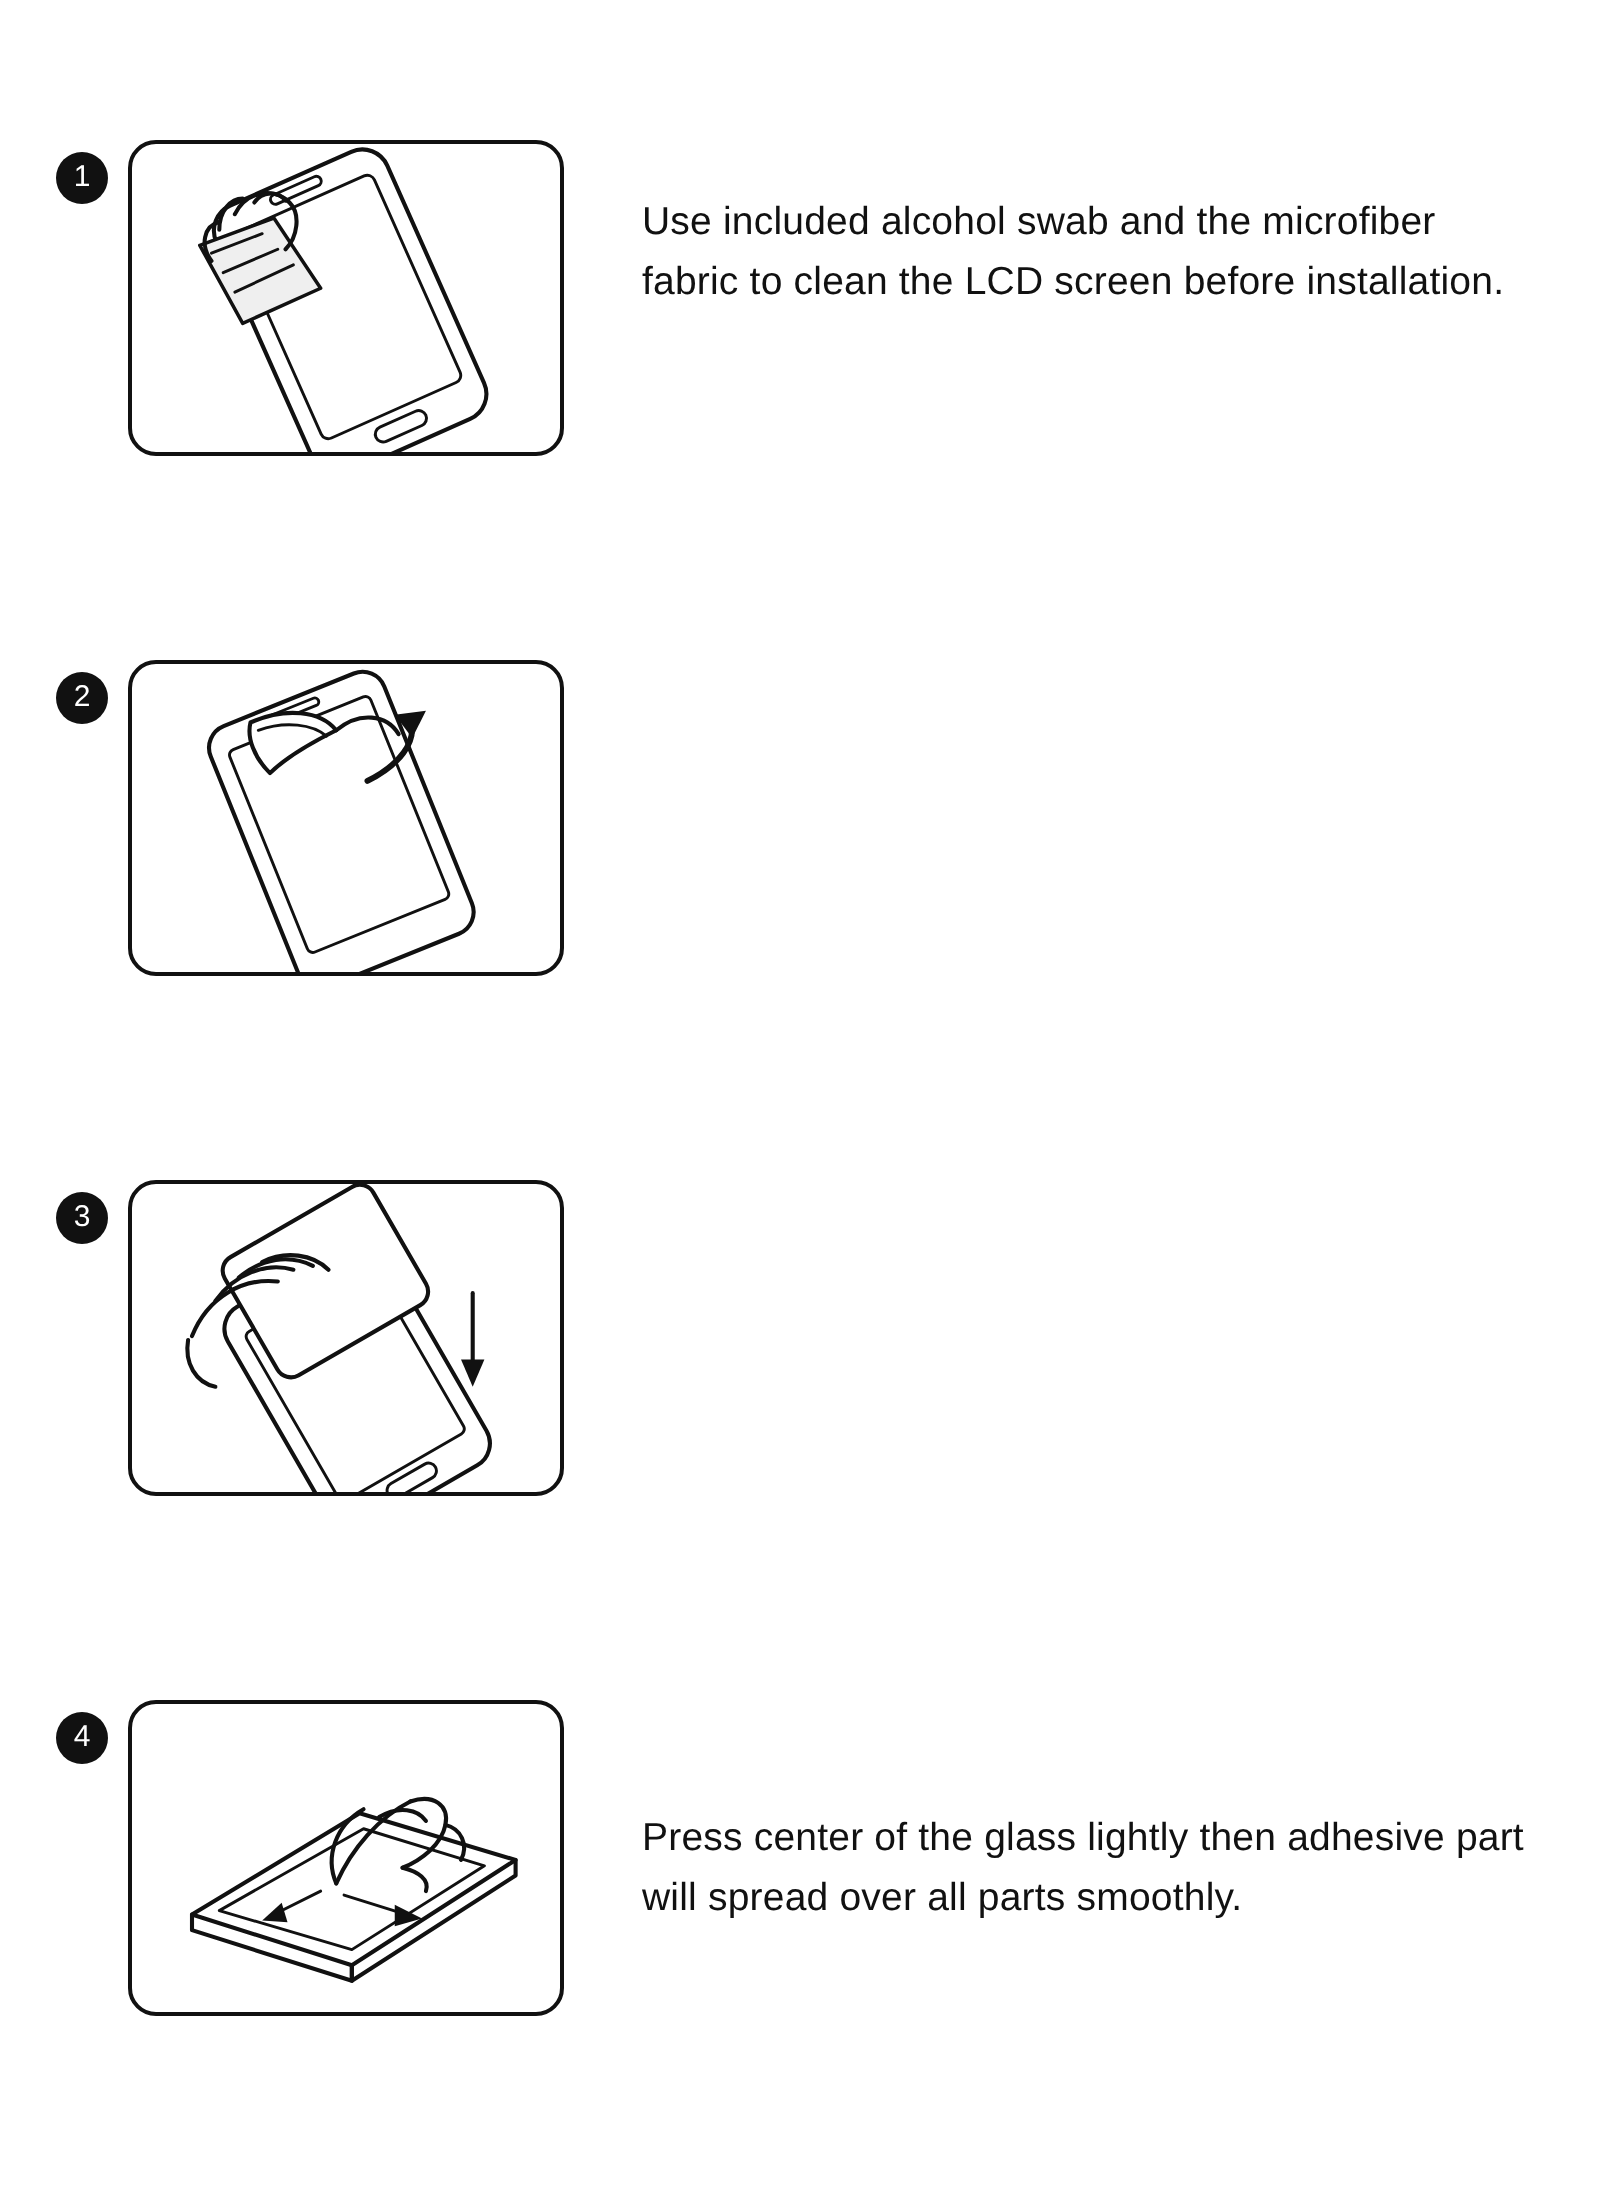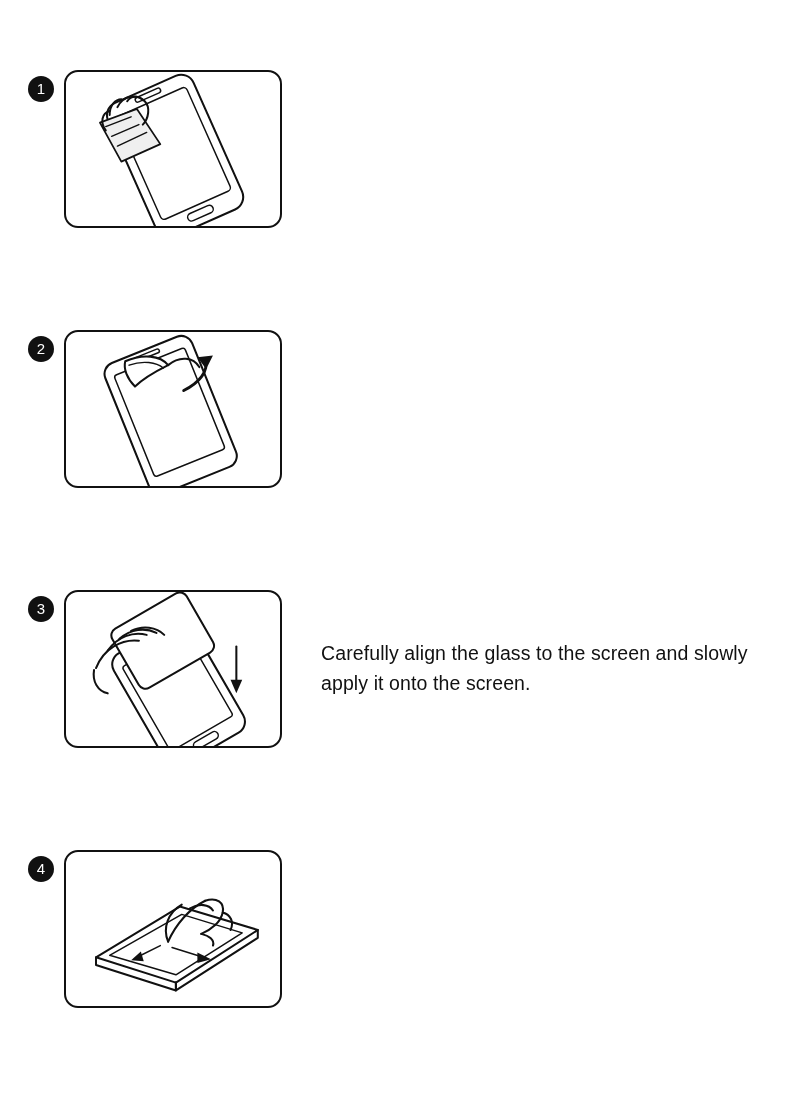--- a/index.html
+++ b/index.html
@@ -117,20 +117,21 @@
         </g>
 
         <g>
           <path class="ln" d="M52 36 C58 24 72 22 80 30 C86 36 84 48 78 54"></path>
           <path class="ln" d="M62 30 C66 24 74 24 78 29"></path>
           <path class="ln" d="M44 44 C44 34 50 28 56 28"></path>
           <path class="ln" d="M40 60 C34 52 36 42 44 40"></path>
         </g>
       </svg>
     </div>
+    <div class="caption">Use included alcohol swab and the microfiber fabric to clean the LCD screen before installation.</div>
   </div>
 
   <div class="step step2">
     <div class="badge-col">
       <div class="badge">2</div>
     </div>
     <div class="figure">
       <svg viewBox="0 0 218 158" xmlns="http://www.w3.org/2000/svg" aria-hidden="true">
 
         <g transform="rotate(-22 104 84)">
@@ -179,21 +180,20 @@
           <path class="ln" d="M66 40 C78 34 92 36 100 44"></path>
           <path class="ln" d="M28 80 C26 92 32 102 42 104"></path>
         </g>
 
         <g>
           <path class="ln" d="M174 56 L174 92"></path>
           <path class="fill-dark" d="M168 90 L180 90 L174 104 Z"></path>
         </g>
       </svg>
     </div>
-    <div class="caption">Carefully align the glass to the screen and slowly apply it onto the screen.</div>
   </div>
 
   <div class="step step4">
     <div class="badge-col">
       <div class="badge">4</div>
     </div>
     <div class="figure">
       <svg viewBox="0 0 218 158" xmlns="http://www.w3.org/2000/svg" aria-hidden="true">
 
         <g>
@@ -213,15 +213,16 @@
         <g>
           <path class="ln" d="M104 92 C112 74 126 58 142 50"></path>
           <path class="ln" d="M104 92 C98 78 104 62 118 54"></path>
           <path class="ln" d="M142 50 C154 46 162 52 160 62 C158 72 148 80 138 84"></path>
           <path class="ln" d="M126 58 C136 52 146 54 150 60"></path>
           <path class="ln" d="M160 62 C168 64 172 72 168 80"></path>
           <path class="ln" d="M138 84 C146 86 152 90 150 96"></path>
         </g>
       </svg>
     </div>
+    <div class="caption">Press center of the glass lightly then adhesive part will spread over all parts smoothly.</div>
   </div>
 
 </div>
 
 </body></html>

